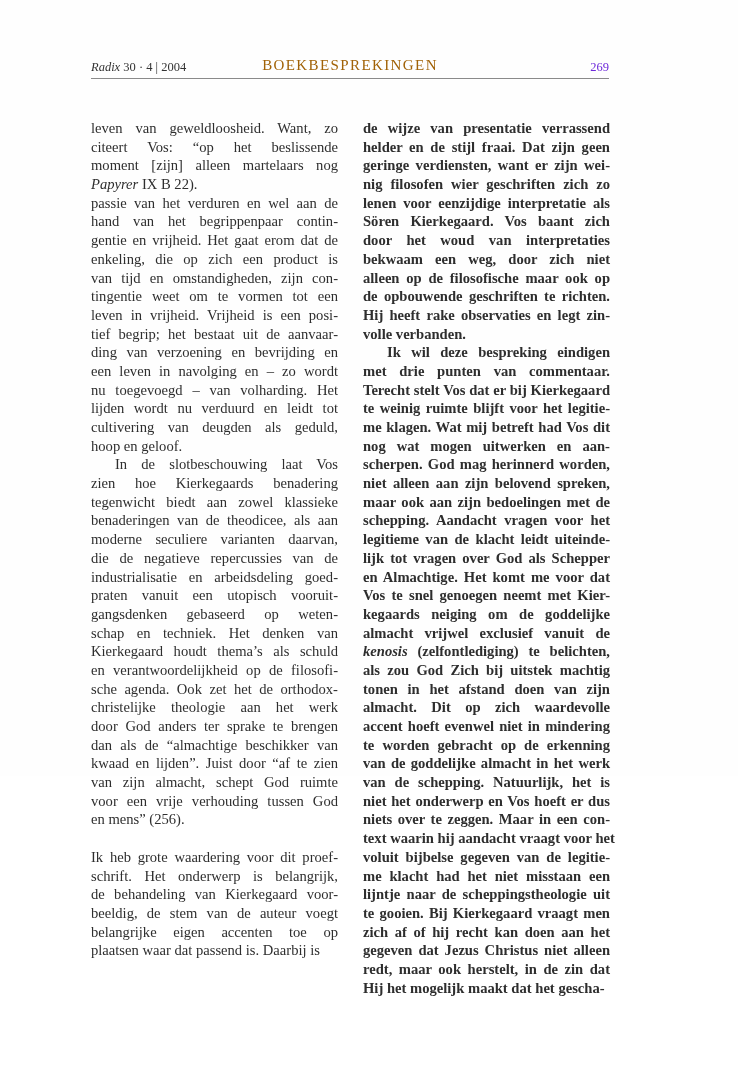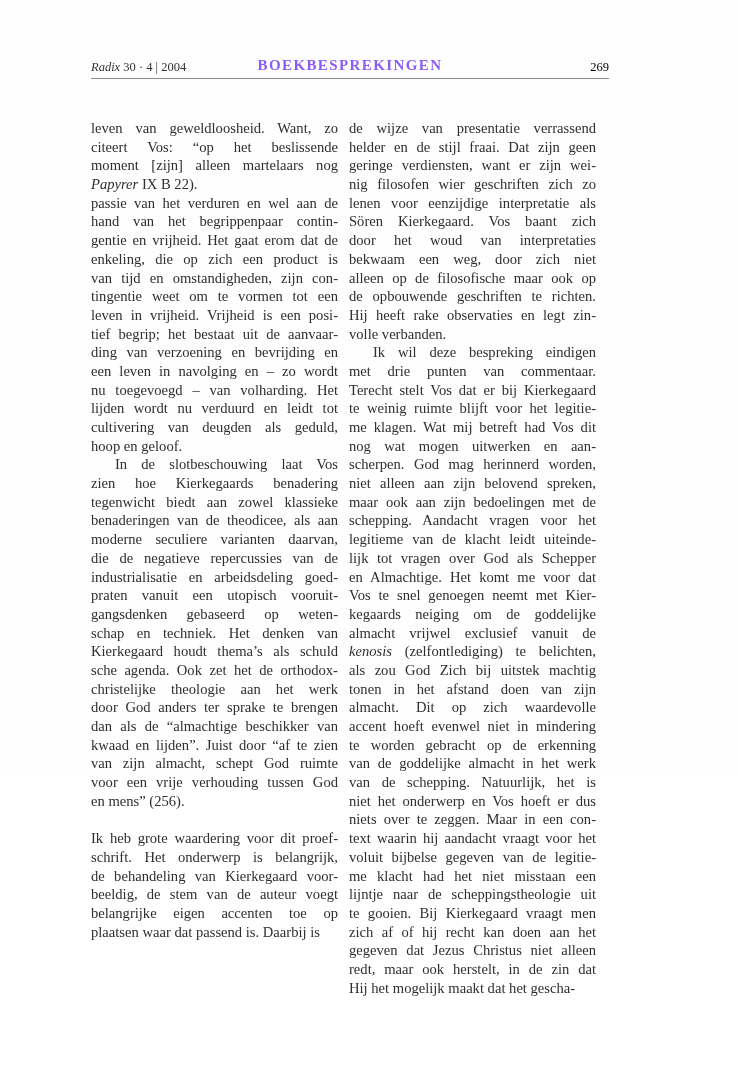--- a/index.html
+++ b/index.html
@@ -5,26 +5,26 @@
   html, body { margin: 0; padding: 0; background: #ffffff; }
   body { width: 738px; height: 1068px; position: relative; overflow: hidden;
          font-family: "DejaVu Serif", "Liberation Serif", serif; color: #2a2a2a; }
   .page { position: absolute; left: 0; top: 0; width: 738px; height: 776px; background: #fefefe; }
   .running-head { position: absolute; left: 91px; top: 58px; width: 518px; height: 20px;
                   border-bottom: 1px solid #8a8a8a; }
   .rh-journal { position: absolute; left: 0; top: 2px; font-family: "Liberation Serif", serif;
                 font-size: 12.5px; color: #333; }
   .rh-journal .j-name { font-style: italic; }
   .rh-section { position: absolute; left: 0; right: 0; top: -1px; text-align: center;
-                font-family: "Liberation Serif", serif; font-size: 15px; letter-spacing: 1.4px; color: #8b5cf6; font-weight: bold; }
+                font-family: "Liberation Serif", serif; font-size: 15px; letter-spacing: 1.4px; color: #a16207; }
   .rh-page { position: absolute; right: 0; top: 2px; font-family: "Liberation Serif", serif;
-             font-size: 12.5px; color: #000000; }
+             font-size: 12.5px; color: #6d28d9; }
   .column { position: absolute; top: 99px; width: 247px; margin-top: 20px; }
   .col-left { left: 91px; }
-  .col-right { left: 349px; }
+  .col-right { left: 363px; font-weight: bold; }
   .line { display: block; height: 18.7px; line-height: 18.7px; white-space: nowrap;
           font-family: "Liberation Serif", serif; font-size: 14.6px; color: #2e2e2e;
           text-align: justify; text-align-last: justify; }
   .line.last { text-align-last: left; }
   .line.indent { padding-left: 24px; }
   .line.blank { height: 18.7px; }
   .ital { font-style: italic; }
 </style>
 </head>
 <body>
@@ -59,20 +59,21 @@
       <span class="line">zien hoe Kierkegaards benadering</span>
       <span class="line">tegenwicht biedt aan zowel klassieke</span>
       <span class="line">benaderingen van de theodicee, als aan</span>
       <span class="line">moderne seculiere varianten daarvan,</span>
       <span class="line">die de negatieve repercussies van de</span>
       <span class="line">industrialisatie en arbeidsdeling goed-</span>
       <span class="line">praten vanuit een utopisch vooruit-</span>
       <span class="line">gangsdenken gebaseerd op weten-</span>
       <span class="line">schap en techniek. Het denken van</span>
       <span class="line">Kierkegaard houdt thema’s als schuld</span>
+      <span class="line">en verantwoordelijkheid op de filosofi-</span>
       <span class="line">sche agenda. Ook zet het de orthodox-</span>
       <span class="line">christelijke theologie aan het werk</span>
       <span class="line">door God anders ter sprake te brengen</span>
       <span class="line">dan als de “almachtige beschikker van</span>
       <span class="line">kwaad en lijden”. Juist door “af te zien</span>
       <span class="line">van zijn almacht, schept God ruimte</span>
       <span class="line">voor een vrije verhouding tussen God</span>
       <span class="line last">en mens” (256).</span>
       <span class="line blank">&nbsp;</span>
       <span class="line">Ik heb grote waardering voor dit proef-</span>

